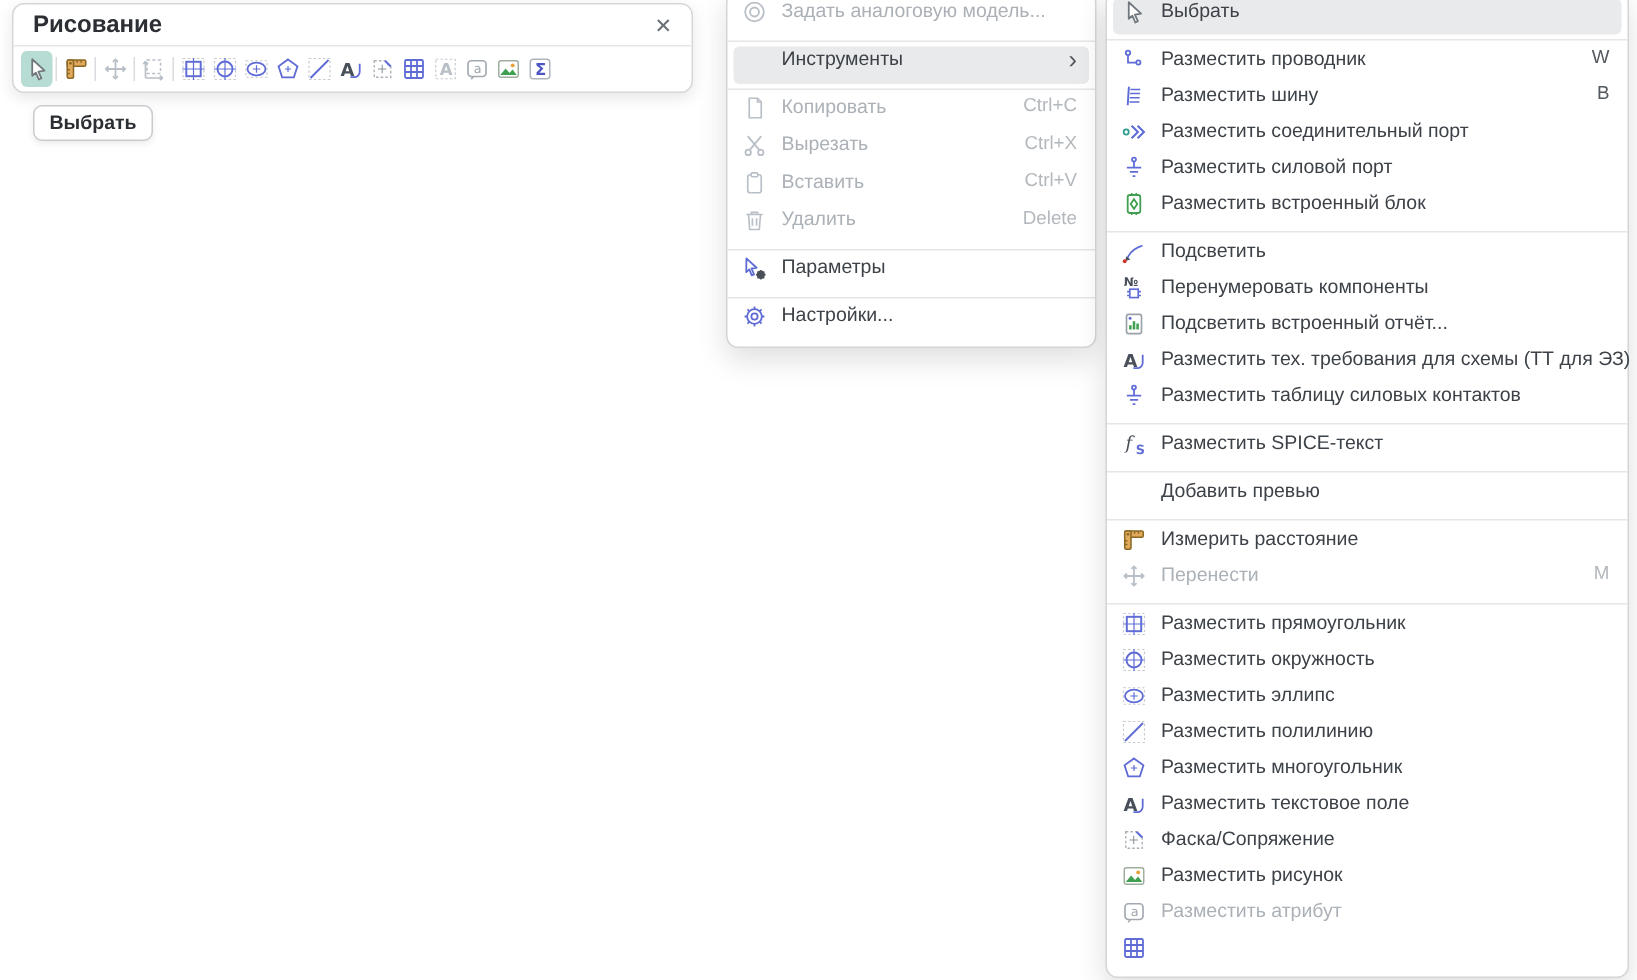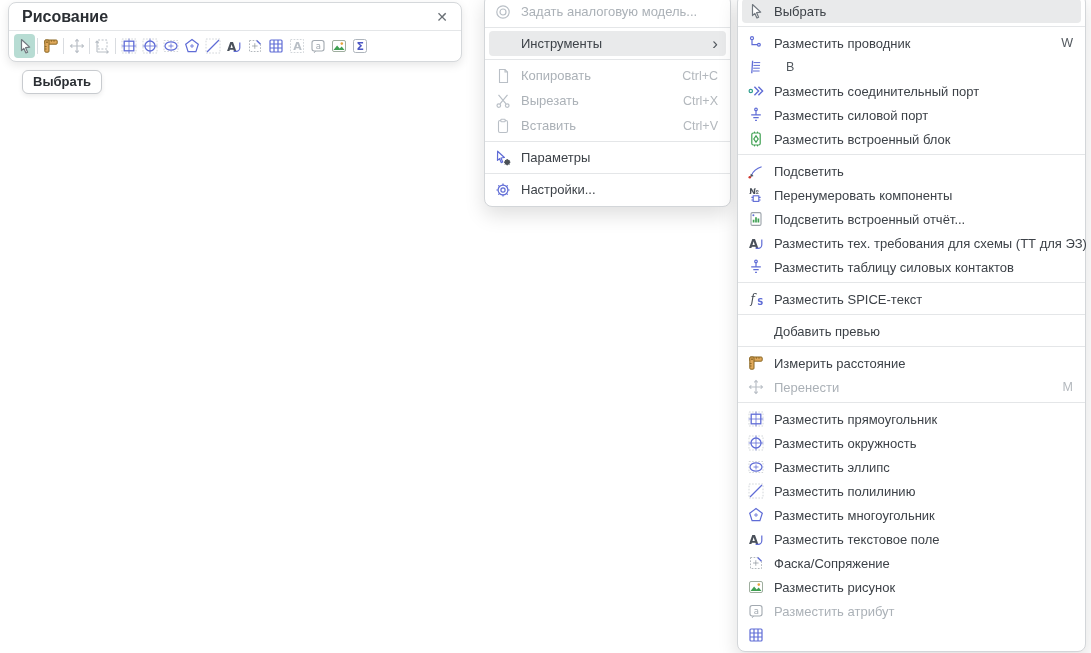--- a/index.html
+++ b/index.html
@@ -14,21 +14,21 @@
   .tbtn{width:21px;height:24px;display:flex;align-items:center;justify-content:center;border:none;background:transparent;border-radius:4px;flex:0 0 auto;padding:0}
   .tbtn.sel{background:#b7dcd3}
   .ti{display:flex;align-items:center;justify-content:center}
   .tsep{width:1px;height:16px;background:#d9dce0;margin:0 2px;flex:0 0 auto}
   
   .tooltip{position:absolute;left:22px;top:70px;background:#fff;border:1px solid #c8cbcf;border-radius:6px;padding:3px 10px 4px;font-size:13px;font-weight:bold;color:#2b2f34;box-shadow:0 2px 5px rgba(0,0,0,.08)}
   
   .menu{position:absolute;background:#fff;border:1px solid #d3d6d9;border-radius:8px;box-shadow:0 8px 20px rgba(0,0,0,.13);padding:4px 0}
   #ctx{left:484px;top:-6px;width:247px}
   #sub{left:737px;top:-6px;width:349px}
-  .mi{display:flex;align-items:center;padding:0 12px 0 8px;font-size:13px;color:#3d4248;white-space:nowrap}
+  .mi{display:flex;padding:0 12px 0 8px;font-size:13px;color:#3d4248;white-space:nowrap}
   #ctx .mi{height:25px}
   #sub .mi{height:24px}
   .mi.hl{background:#e9eaeb;border-radius:4px;margin:0 4px;padding:0 8px 0 4px}
   .mi-ic{width:20px;height:18px;display:flex;align-items:center;justify-content:center;margin-right:8px;flex:0 0 auto}
   .mi-label{flex:1}
   .mi.dis .mi-label{color:#abb1b7}
   .mi-sc{margin-left:12px;font-size:12.5px;color:#53595f}
   .mi.dis .mi-sc{color:#b3b8bd}
   .mi-arrow{color:#53595f;font-size:17px;line-height:1;margin-left:8px}
   .msep{height:1px;background:#e4e6e8}
@@ -248,20 +248,33 @@
         <svg width="18" height="18" viewBox="0 0 18 18">
           <g fill="none" stroke="#b9bfc6" stroke-width="1.1">
             <rect x="4.5" y="3.5" width="9" height="12" rx="1.5"></rect>
             <rect x="6.8" y="2.2" width="4.4" height="2.6" rx=".8" fill="#fff"></rect>
           </g>
         </svg>
       </span>
       <span class="mi-label">Вставить</span>
       <span class="mi-sc">Ctrl+V</span>
     </div>
+    <div class="mi dis">
+      <span class="mi-ic">
+        <svg width="18" height="18" viewBox="0 0 18 18">
+          <g fill="none" stroke="#b9bfc6" stroke-width="1.1">
+            <path d="M3.5 5h11M7 5V3.6h4V5"></path>
+            <path d="M5 5l.8 10h6.4L13 5"></path>
+            <path d="M7.6 7.5v5M10.4 7.5v5"></path>
+          </g>
+        </svg>
+      </span>
+      <span class="mi-label">Удалить</span>
+      <span class="mi-sc">Delete</span>
+    </div>
     <div class="msep"></div>
     <div class="mi">
       <span class="mi-ic">
         <svg width="18" height="18" viewBox="0 0 18 18">
           <path d="M3.6 2.2l6.8 6.3-3.4.5 1.7 3.9-1.5.7-1.7-4-2 1.8z" fill="#fff" stroke="#5f6cd6" stroke-width="1.2" stroke-linejoin="round"></path>
           <g stroke="#4a5057" stroke-width="1" fill="none">
             <circle cx="13.2" cy="13.2" r="2.3" fill="#4a5057"></circle>
             <path d="M13.2 10v6.4M10 13.2h6.4M11 11l4.5 4.5M15.5 11L11 15.5"></path>
           </g>
         </svg>
@@ -307,20 +320,21 @@
     </div>
     <div class="mi">
       <span class="mi-ic">
         <svg width="18" height="18" viewBox="0 0 18 18">
           <g fill="none" stroke="#5f6cd6">
             <path d="M5.6 2.8L4.8 15.2" stroke-width="1.3"></path>
             <path d="M6.6 4.6h6.6M6.4 7.4h6.6M6.2 10.2h6.6M6 13h6.6" stroke-width="1"></path>
           </g>
         </svg>
       </span>
+      <span class="mi-label">Разместить шину</span>
       <span class="mi-sc">B</span>
     </div>
     <div class="mi">
       <span class="mi-ic">
         <svg width="18" height="18" viewBox="0 0 18 18">
           <circle cx="3.8" cy="9" r="1.7" fill="none" stroke="#2f9e8f" stroke-width="1.2"></circle>
           <g fill="none" stroke="#5f6cd6" stroke-width="1.4">
             <path d="M7.4 4.8L11.6 9l-4.2 4.2M11.4 4.8L15.6 9l-4.2 4.2"></path>
           </g>
         </svg>

